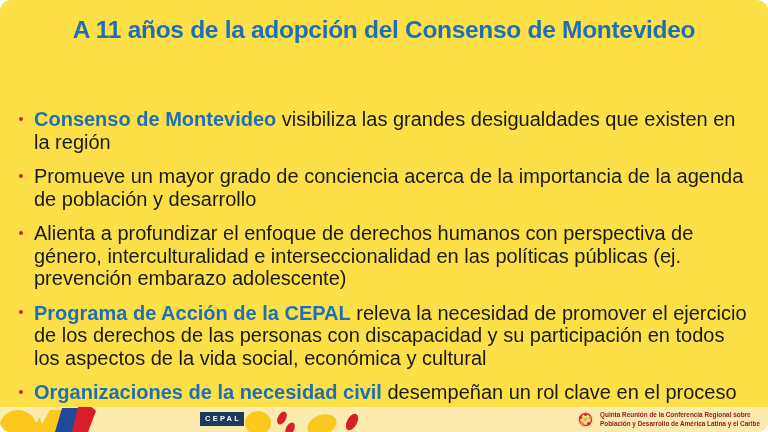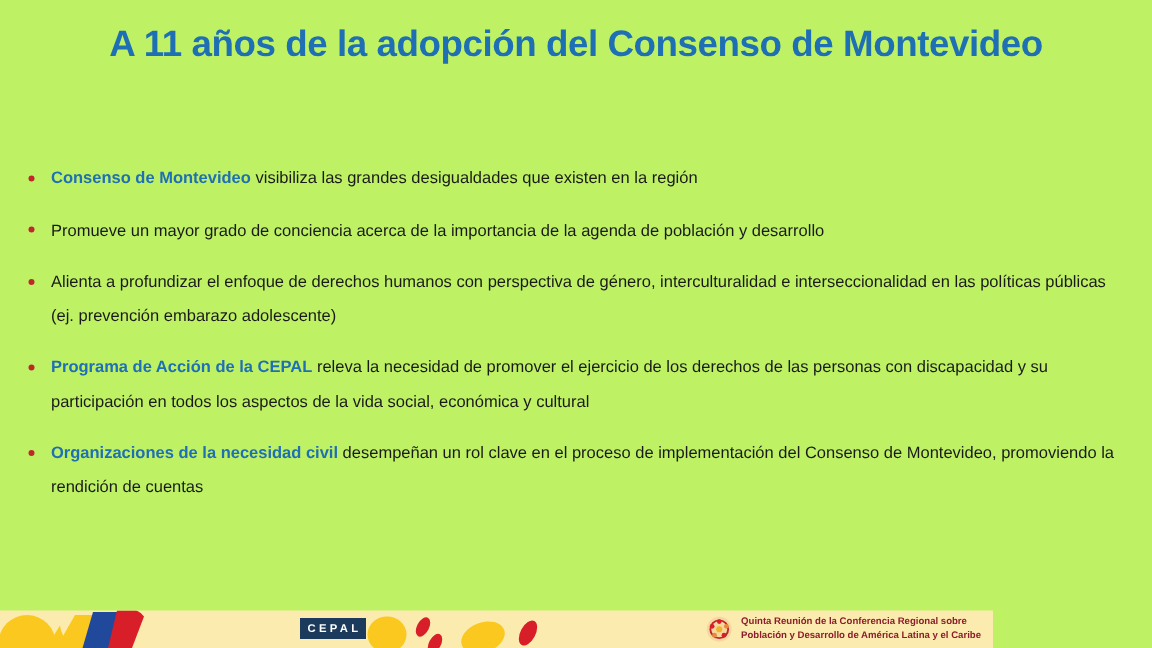--- a/index.html
+++ b/index.html
@@ -4,23 +4,24 @@
 <style>
   html, body {
     margin: 0;
     padding: 0;
     background: #ffffff;
   }
   .slide {
     position: relative;
     width: 768px;
     height: 432px;
-    background: #bef264;
+    background: #fde047;
     overflow: hidden;
     font-family: "Liberation Sans", sans-serif;
+    border-radius: 11px;
     -webkit-font-smoothing: antialiased;
   }
 
   
   .title {
     position: absolute;
     left: 0;
     top: 14px;
     width: 768px;
     text-align: center;
@@ -36,21 +37,21 @@
   .body {
     position: absolute;
     left: 14px;
     top: 108px;
     width: 740px;
   }
   .bullet {
     position: relative;
     padding-left: 20px;
     margin-bottom: 12px;
-    font-size: 11px;
+    font-size: 20px;
     line-height: 22.5px;
     color: #1A1A1A;
   }
   .bullet:last-child { margin-bottom: 0; }
   .bullet .dot {
     position: absolute;
     left: 5px;
     top: 8.5px;
     width: 4px;
     height: 4px;
@@ -61,21 +62,21 @@
     color: #1F6FB5;
     font-weight: bold;
   }
   .bullet-text { display: inline; }
 
   
   .footer {
     position: absolute;
     left: 0;
     bottom: 0;
-    width: 662px;
+    width: 768px;
     height: 25px;
     background: #FCEBAE;
     overflow: hidden;
   }
   .deco { position: absolute; }
 
   .cepal-logo {
     position: absolute;
     left: 200px;
     top: 5px;

